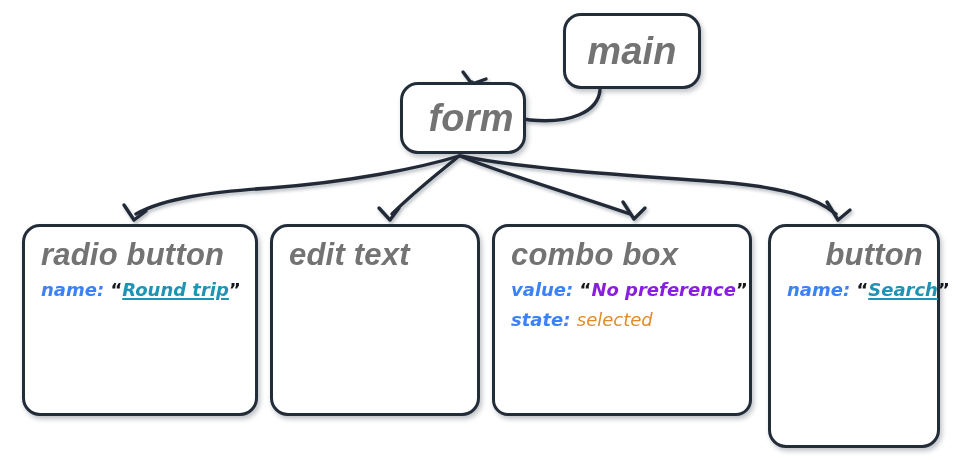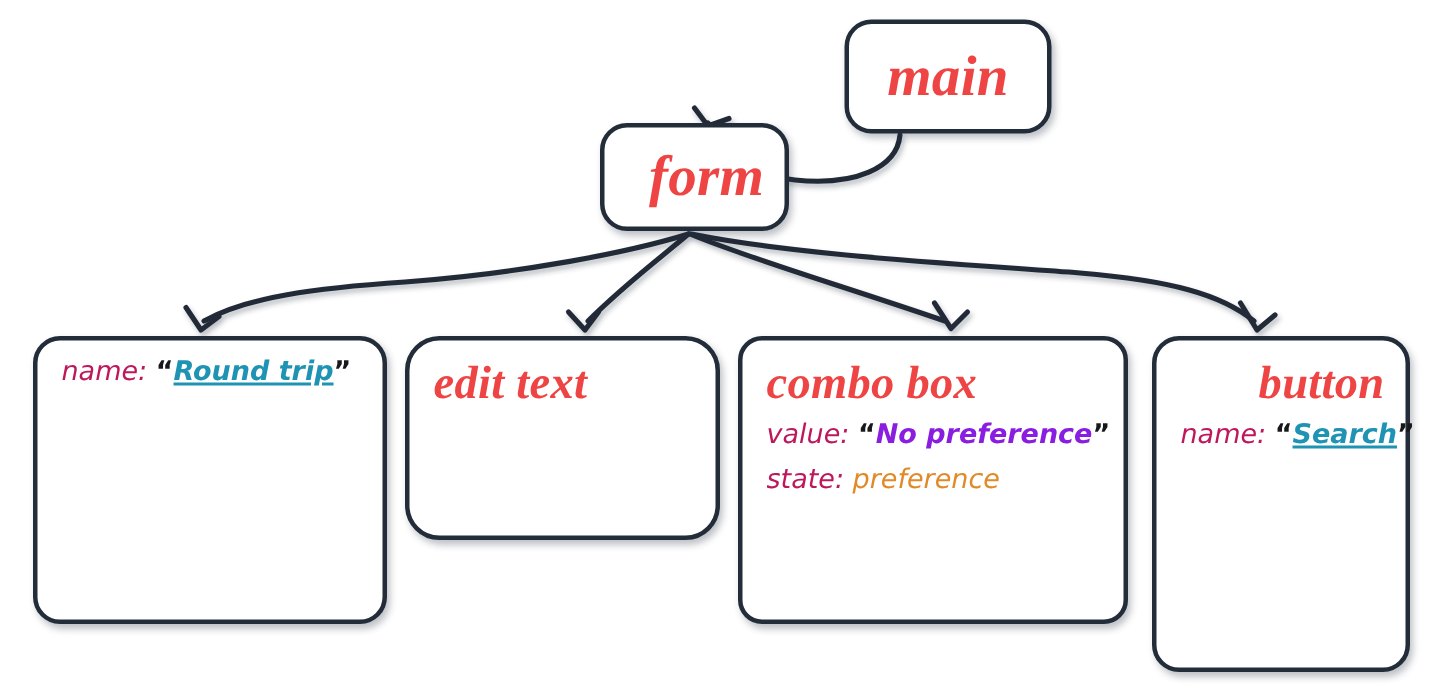--- a/index.html
+++ b/index.html
@@ -38,22 +38,22 @@
     position: absolute;
     z-index: 2;
     background: #ffffff;
     border: 3px solid #232c39;
     border-radius: 18px;
     box-shadow: 2px 3px 5px rgba(40,50,65,0.30);
     box-sizing: border-box;
   }
 
   .node-title {
-    color: #ef4444;
-    font-family: Liberation Serif, serif;
+    color: #737373;
+    font-family: Liberation Sans, sans-serif;
     font-style: italic;
     font-weight: 700;
     letter-spacing: 0.2px;
     white-space: nowrap;
   }
 
   
   .node-root {
     display: flex;
     align-items: center;
@@ -71,39 +71,39 @@
     padding: 12px 14px 10px 16px;
   }
   .node-leaf .node-title {
     font-size: 31px;
     line-height: 1.05;
     display: block;
     margin-bottom: 9px;
   }
 
   #node-radio  { left: 22px;  top: 224px; width: 236px; height: 192px; }
-  #node-edit   { left: 270px; top: 224px; width: 210px; height: 136px; border-radius: 23px; }
+  #node-edit   { left: 270px; top: 224px; width: 210px; height: 192px; }
   #node-combo  { left: 492px; top: 224px; width: 260px; height: 192px; border-radius: 16px; }
   #node-button { left: 768px; top: 224px; width: 172px; height: 224px; text-align: right; }
 
   
   .prop {
     font-family: "DejaVu Sans", sans-serif;
     font-style: italic;
     font-size: 18px;
     line-height: 1.0;
     margin: 0 0 12px 0;
     white-space: nowrap;
     color: #17181c;
   }
   .prop:last-child { margin-bottom: 0; }
 
   .prop-key {
-    color: #be185d;
-    font-weight: 400;
+    color: #3b82f6;
+    font-weight: 700;
     margin-top: 24px;
   }
   .quote {
     color: #17181c;
     font-style: normal;
     font-weight: 600;
   }
   .val-name {
     color: #1f93b3;
     text-decoration: underline;
@@ -155,34 +155,35 @@
 
   <div class="node node-root" id="node-main">
     <span class="node-title">main</span>
   </div>
 
   <div class="node node-root" id="node-form">
     <span class="node-title">form</span>
   </div>
 
   <div class="node node-leaf" id="node-radio">
+    <span class="node-title">radio button</span>
     <div class="props">
         <div class="prop"><span class="prop-key">name: </span><span class="quote">“</span><span class="val-name">Round trip</span><span class="quote">”</span></div>
       </div>
   </div>
 
   <div class="node node-leaf" id="node-edit">
     <span class="node-title">edit text</span>
   </div>
 
   <div class="node node-leaf" id="node-combo">
     <span class="node-title">combo box</span>
     <div class="props">
         <div class="prop"><span class="prop-key">value: </span><span class="quote">“</span><span class="val-value">No preference</span><span class="quote">”</span></div>
-        <div class="prop"><span class="prop-key">state: </span><span class="val-state">preference</span></div>
+        <div class="prop"><span class="prop-key">state: </span><span class="val-state">selected</span></div>
       </div>
   </div>
 
   <div class="node node-leaf" id="node-button">
     <span class="node-title">button</span>
     <div class="props">
         <div class="prop"><span class="prop-key">name: </span><span class="quote">“</span><span class="val-name">Search</span><span class="quote">”</span></div>
       </div>
   </div>
 

